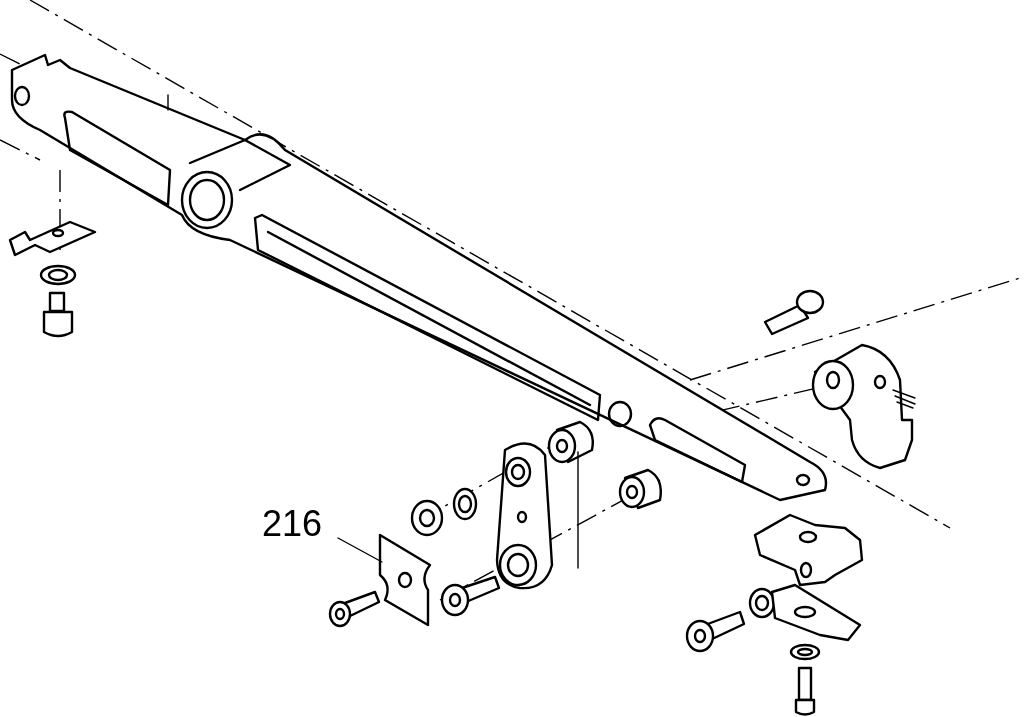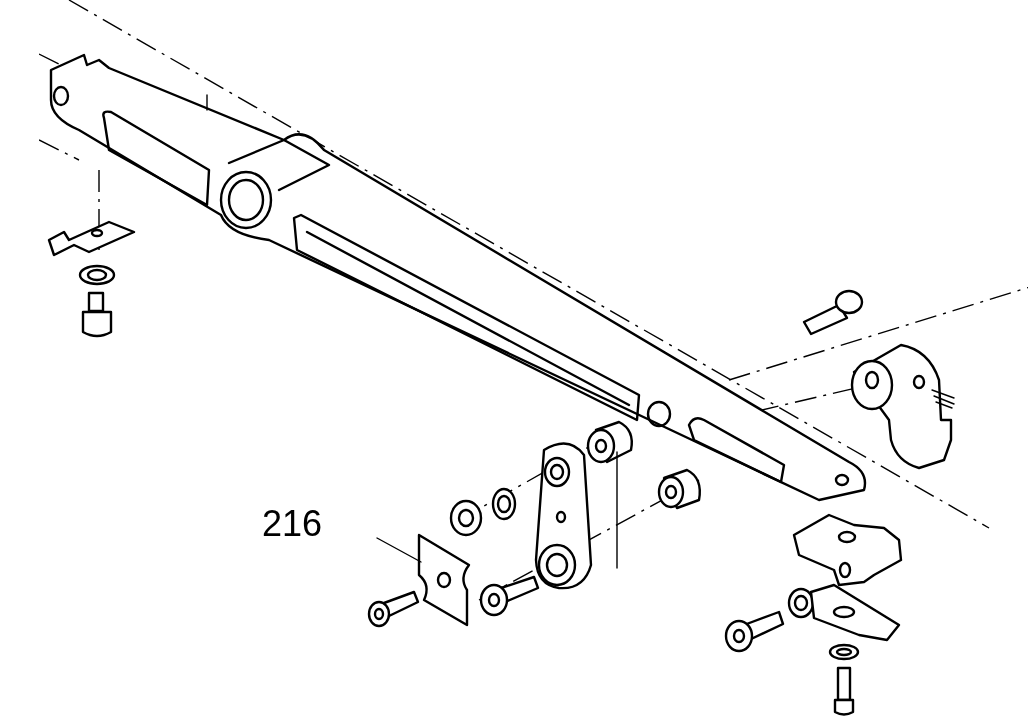--- a/index.html
+++ b/index.html
@@ -1,17 +1,17 @@
 <!DOCTYPE html>
 <html><head>
 <meta charset="utf-8">
 <style>
   html, body { margin: 0; padding: 0; background: #ffffff; }
   body { width: 1028px; height: 717px; overflow: hidden; position: relative; }
-  #canvas { position: absolute; left: 0; top: 0; width: 843px; height: 717px; padding-left: 39px; }
+  #canvas { position: absolute; left: 0; top: 0; width: 843px; height: 717px; }
   svg { display: block; }
   .ln { fill: none; stroke: #000; stroke-width: 2.4; stroke-linejoin: round; stroke-linecap: round; }
   .ln-thin { fill: none; stroke: #000; stroke-width: 1.4; stroke-linejoin: round; stroke-linecap: round; }
   .part { fill: #fff; stroke: #000; stroke-width: 2.4; stroke-linejoin: round; }
   .dash { fill: none; stroke: #000; stroke-width: 1.4; stroke-dasharray: 22 7 3 7; }
   .callout-label { position: absolute; left: 262px; top: 506px; font-family: "Liberation Sans", sans-serif; font-size: 36px; color: #000; line-height: 1; }
 </style>
 </head>
 <body>
 

